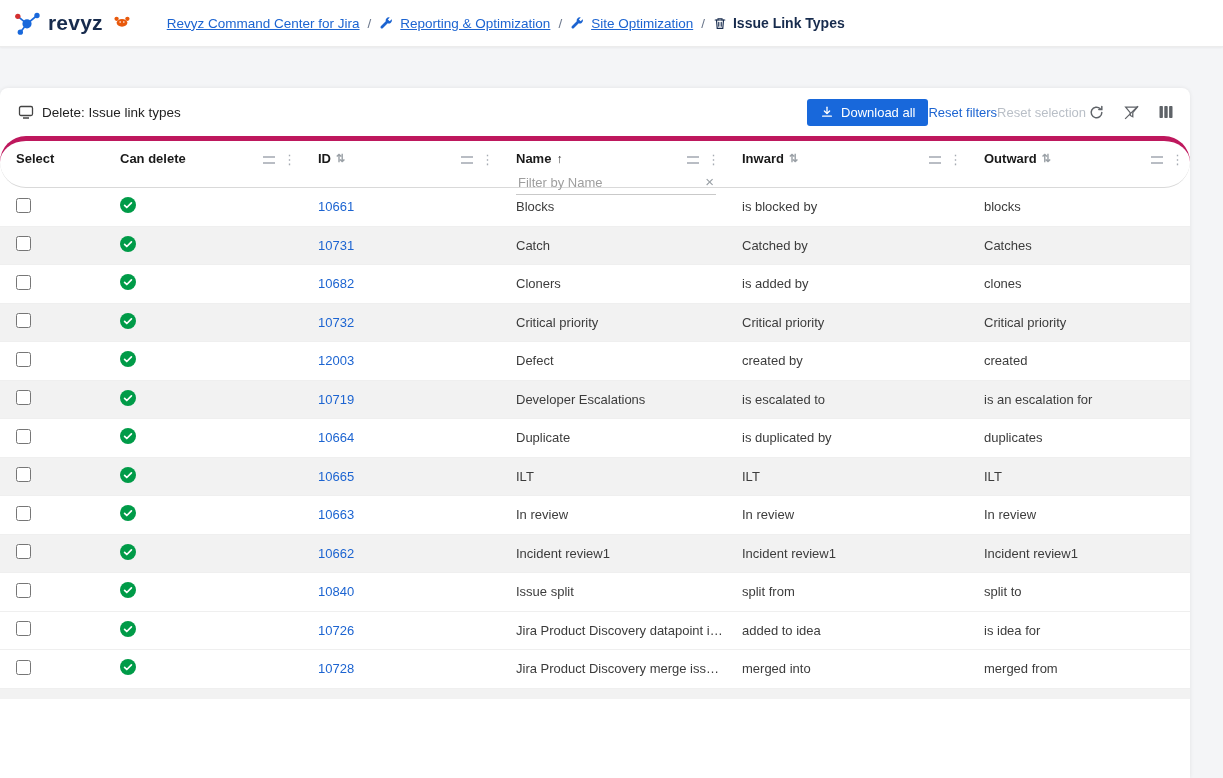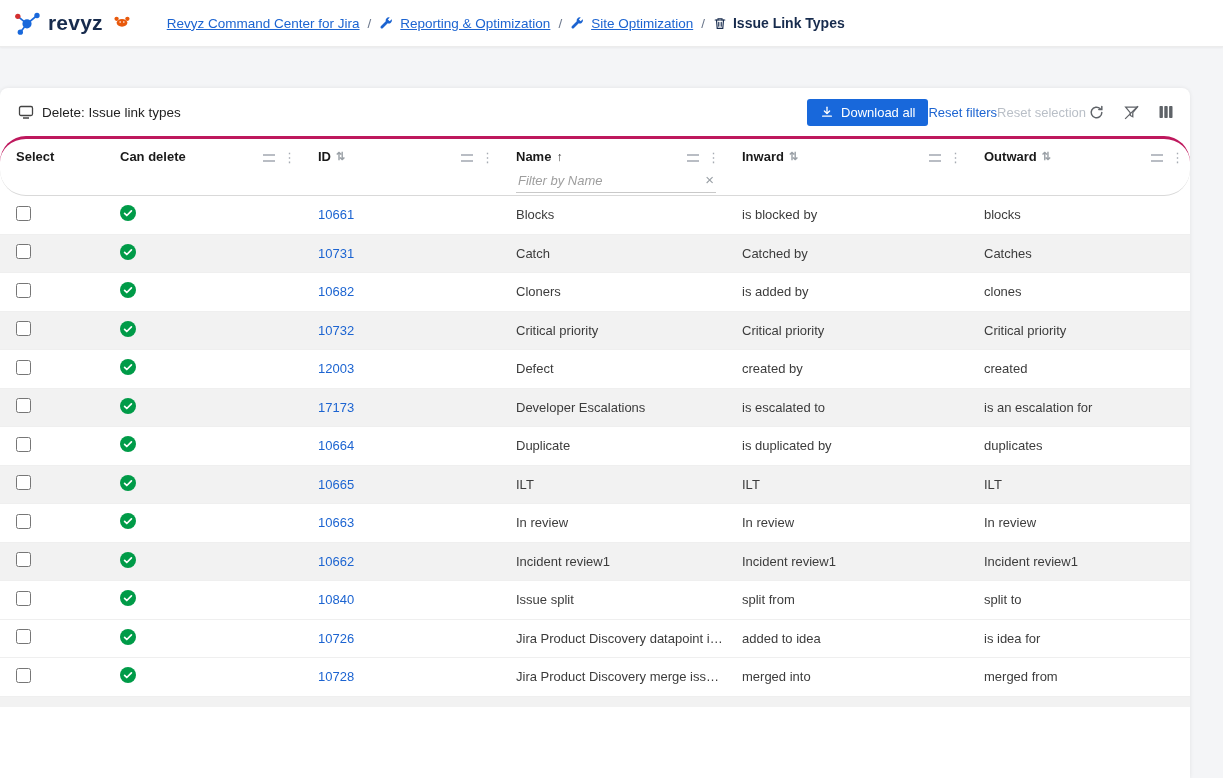--- a/index.html
+++ b/index.html
@@ -47,34 +47,34 @@
     padding:6px 13px; font-size:13px; font-family:inherit; cursor:pointer;
   }
   .btn-text { background:none; border:none; font-family:inherit; font-size:13px; color:#1c64d1; cursor:pointer; }
   .btn-text.disabled { color:#b9bfc7; cursor:default; }
   .icon-btn { background:none; border:none; cursor:pointer; display:inline-flex; padding:2px; }
   .toolbar-icons { display:flex; align-items:center; gap:14px; }
 
   
   .grid { display:grid; grid-template-columns:104px 198px 198px 226px 242px 1fr; }
   .thead {
-    height:60px; border-top:3px solid #be185d; border-bottom:1px solid #d9d9d9;border-radius:26px;
+    height:52px; border-top:5px solid #be185d; border-bottom:1px solid #d9d9d9;border-radius:26px;
   }
   .hcell { position:relative; padding:10px 8px 0 16px; }
   .hlabel-row { display:flex; align-items:center; gap:5px; font-size:13px; font-weight:700; color:#1a1a1a; }
   .sort-icon { color:#9aa0a6; font-size:11px; }
   .sort-asc { color:#333; font-size:12px; font-weight:700; }
   .hmenu { position:absolute; right:6px; top:12px; display:flex; align-items:center; gap:8px; color:#a6abb3; }
   .hlines { width:12px; height:8px; border-top:2px solid #b9bdc4; border-bottom:2px solid #b9bdc4; cursor:pointer; }
   .hdots { font-size:13px; color:#a6abb3; cursor:pointer; line-height:1; }
   .filter-wrap { position:relative; margin-top:7px; width:200px; }
   .filter-input {
     width:100%; border:none; border-bottom:1px solid #c9c9c9;
     font-family:inherit; font-size:13px; color:#333;
-    padding:2px 20px 4px 2px; outline:none; background:transparent;font-style:italic;
+    padding:2px 20px 4px 2px; outline:none; background:transparent;
   }
   .filter-input::placeholder { color:#9e9e9e; }
   .filter-clear {
     position:absolute; right:2px; top:0; color:#9aa0a6; font-size:15px; cursor:pointer;
   }
 
   .trow {
     height:38.5px; align-items:center; background:#fff;
     border-bottom:1px solid #efefef; font-size:13px; color:#3c3c3c;
   }
@@ -328,21 +328,21 @@
         <div class="cell">created</div>
       </div>
       <div class="trow grid alt">
         <div class="cell"><input type="checkbox" style=""></div>
         <div class="cell"><span class="check-circle">
             <svg viewBox="0 0 16 16" width="16" height="16">
               <circle cx="8" cy="8" r="8" fill="#009b48"></circle>
               <path d="M4.6 8.3l2.2 2.2 4.6-4.6" stroke="#fff" stroke-width="1.7" fill="none" stroke-linecap="round" stroke-linejoin="round"></path>
             </svg>
           </span></div>
-        <div class="cell"><a class="id-link">17173</a></div>
+        <div class="cell"><a class="id-link">10719</a></div>
         <div class="cell">Developer Escalations</div>
         <div class="cell">is escalated to</div>
         <div class="cell">is an escalation for</div>
       </div>
       <div class="trow grid">
         <div class="cell"><input type="checkbox" style=""></div>
         <div class="cell"><span class="check-circle">
             <svg viewBox="0 0 16 16" width="16" height="16">
               <circle cx="8" cy="8" r="8" fill="#009b48"></circle>
               <path d="M4.6 8.3l2.2 2.2 4.6-4.6" stroke="#fff" stroke-width="1.7" fill="none" stroke-linecap="round" stroke-linejoin="round"></path>

